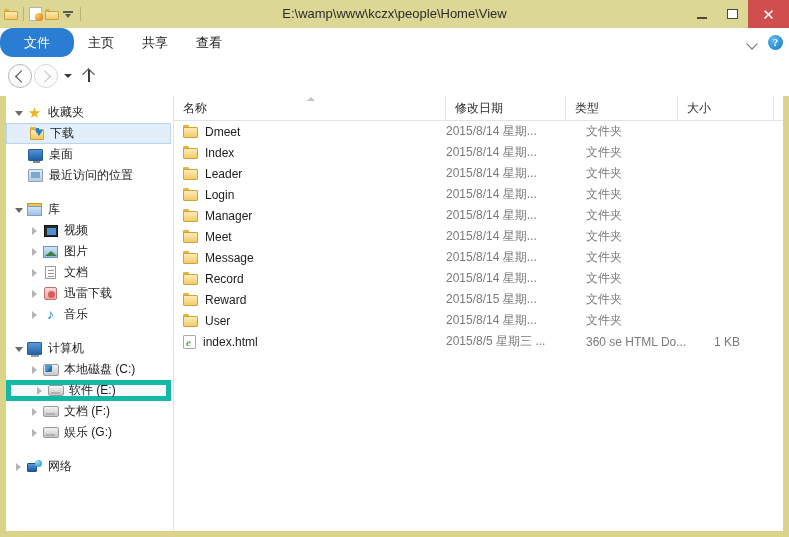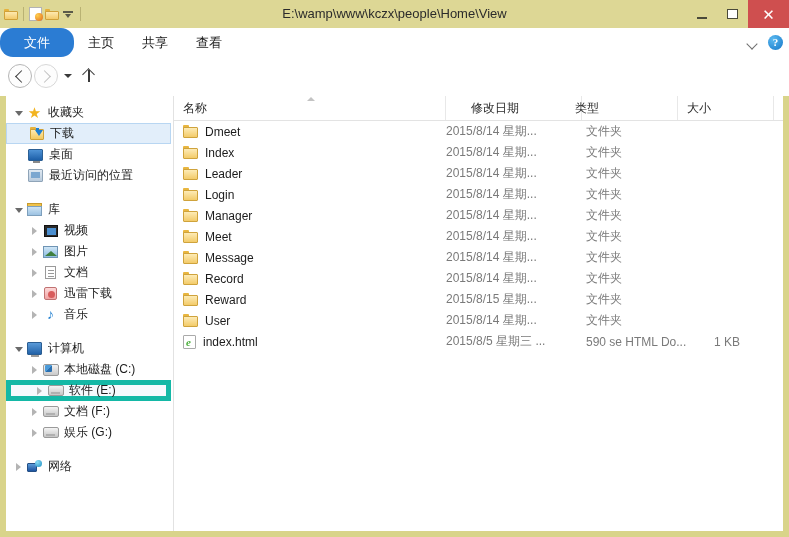--- a/index.html
+++ b/index.html
@@ -525,21 +525,21 @@
     </div>
 
     <div class="splitter"></div>
 
     <div class="filepane">
       <div class="colhead">
         <div class="col" style="left:0;width:272px;">
           <span>名称</span>
           <span class="sortmark"></span>
         </div>
-        <div class="col" style="left:288px;width:120px;">修改日期</div>
+        <div class="col" style="left:272px;width:120px;">修改日期</div>
         <div class="col" style="left:392px;width:112px;">类型</div>
         <div class="col" style="left:504px;width:96px;">大小</div>
       </div>
 
       <div class="rows">
 
         <div class="frow">
           <span class="c-name">
               <span class="i-folder-lg"></span>
               <span class="fname">Dmeet</span>
@@ -638,21 +638,21 @@
           <span class="c-type">文件夹</span>
           <span class="c-size"></span>
         </div>
 
         <div class="frow">
           <span class="c-name">
               <span class="i-html"></span>
               <span class="fname">index.html</span>
             </span>
           <span class="c-date">2015/8/5 星期三 ...</span>
-          <span class="c-type">590 se HTML Do...</span>
+          <span class="c-type">360 se HTML Do...</span>
           <span class="c-size">1 KB</span>
         </div>
 
       </div>
     </div>
   </div>
 
   <div class="frame-l"></div>
   <div class="frame-r"></div>
   <div class="frame-b"></div>

